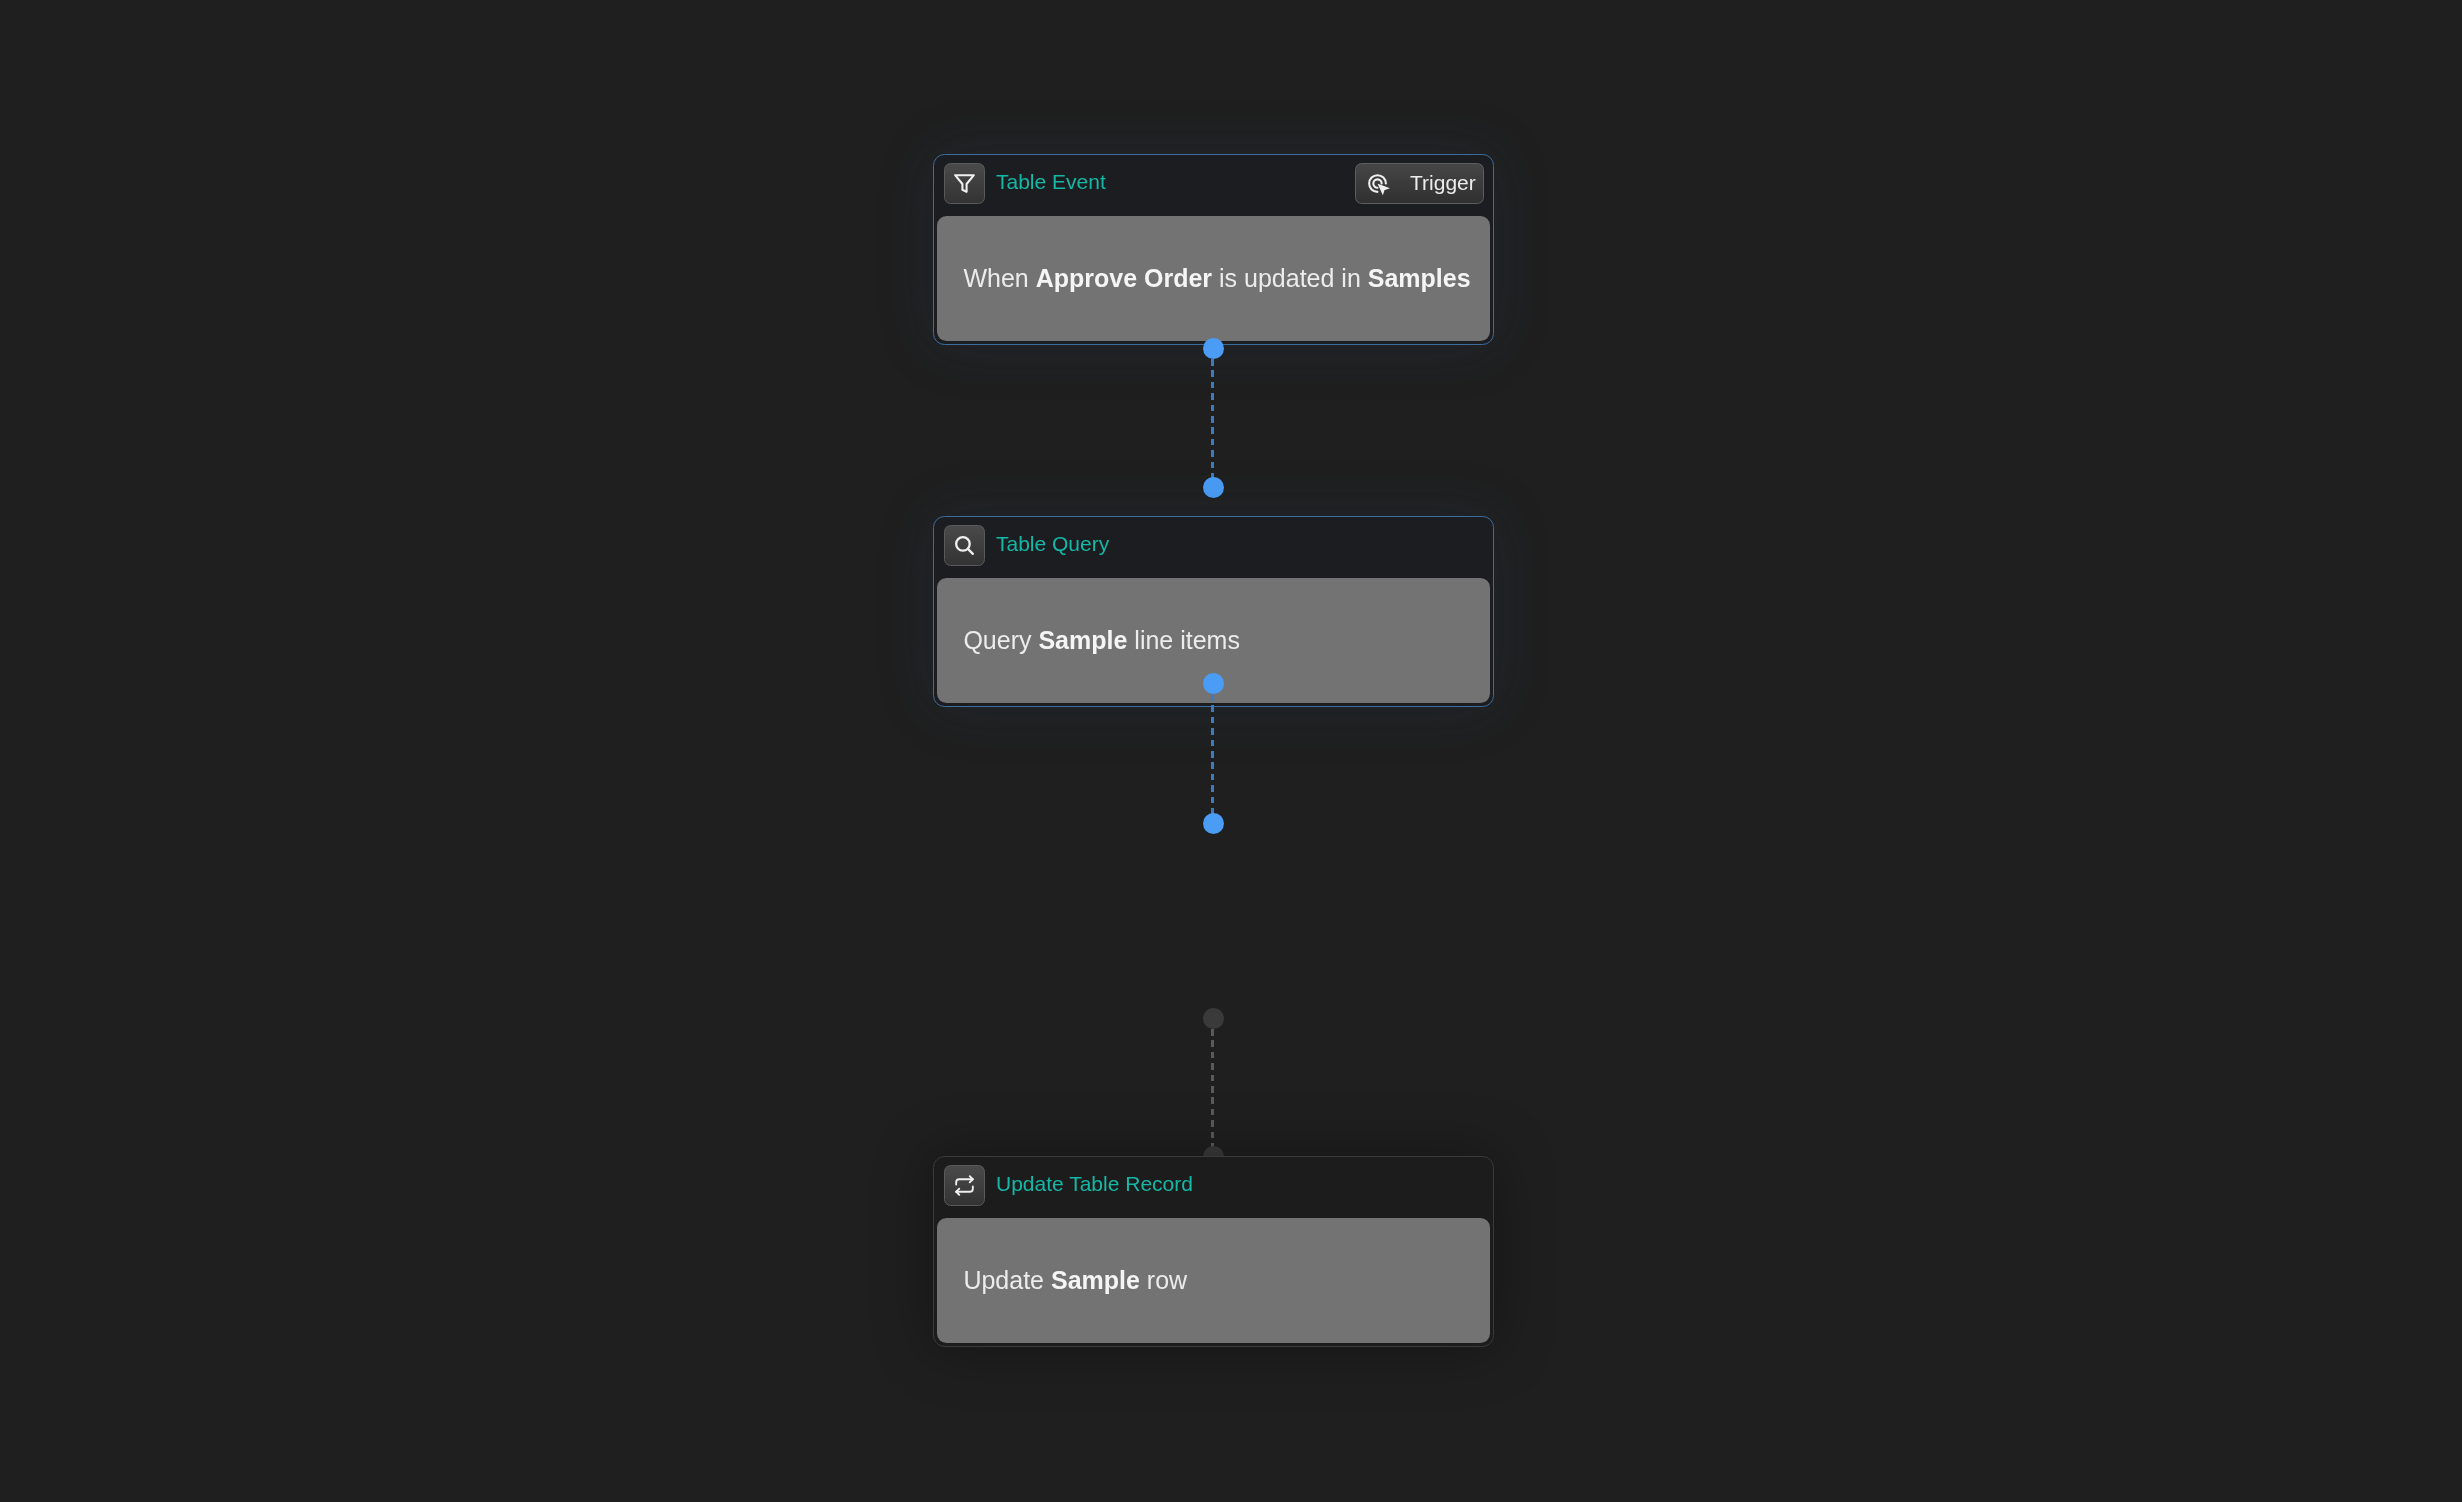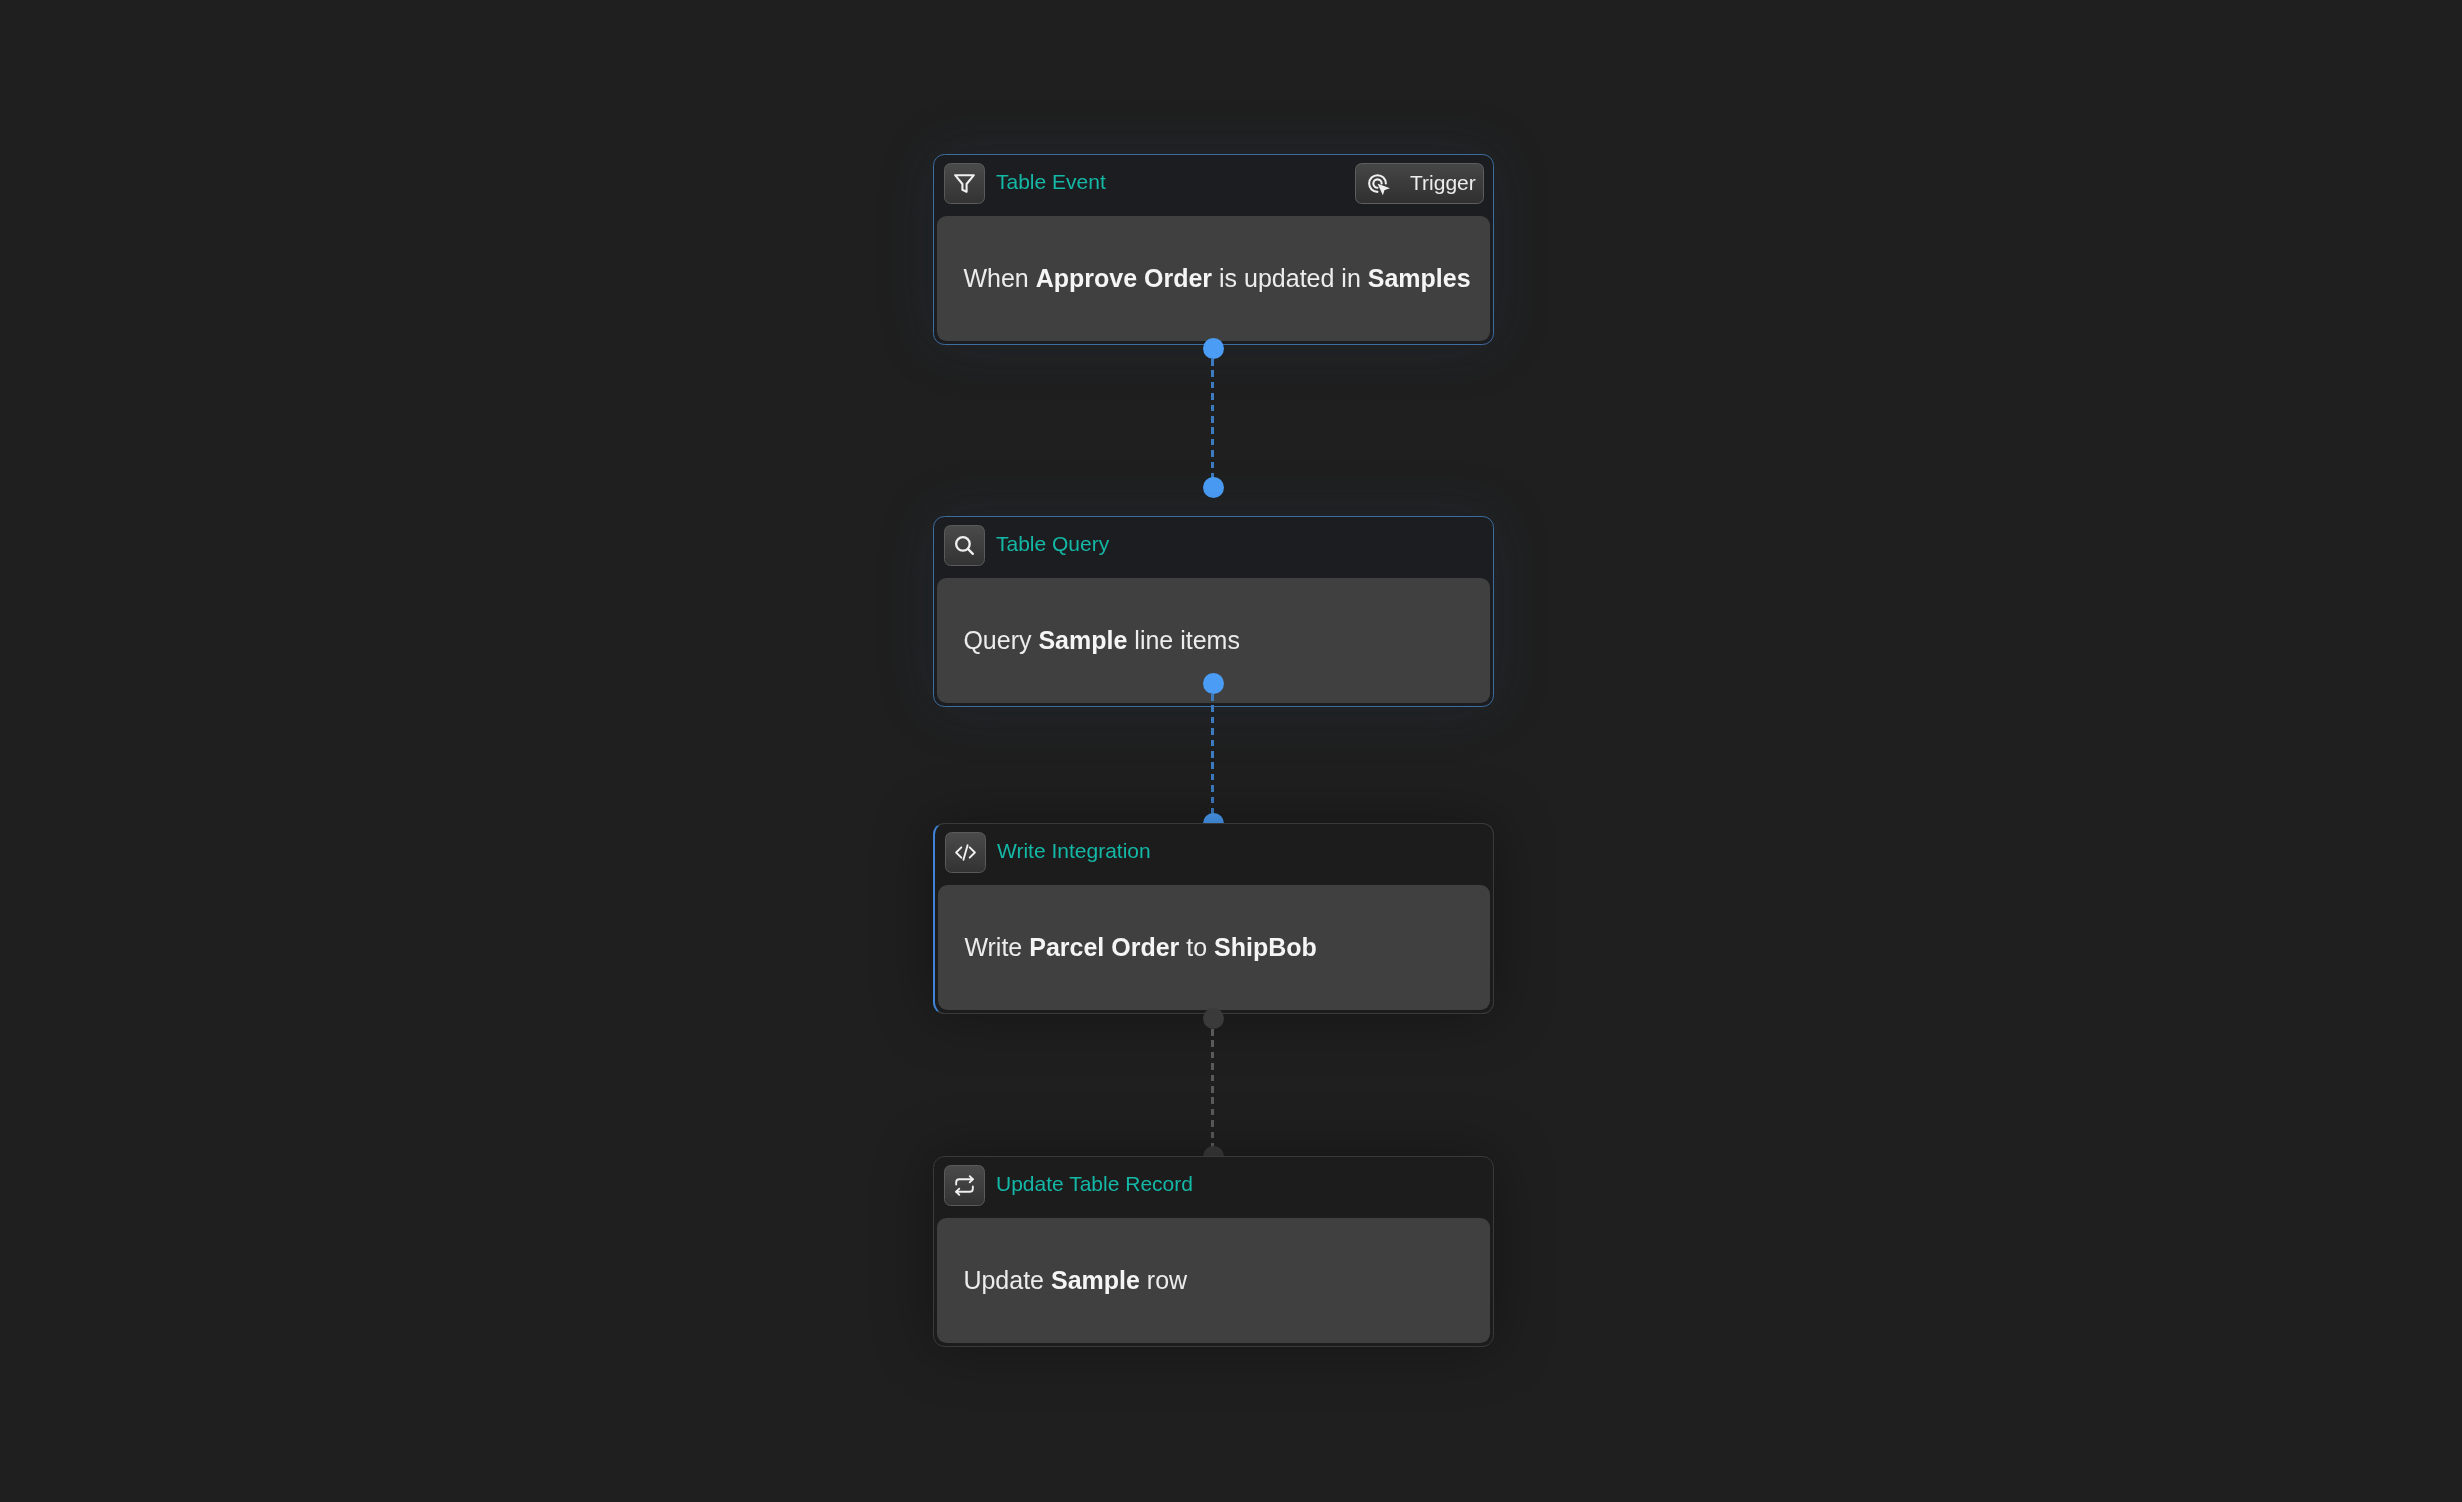--- a/index.html
+++ b/index.html
@@ -33,21 +33,21 @@
   .trigger-btn {
     position:absolute; right:9.5px; top:7.6px; height:41px; width:129px;
     box-sizing:border-box; border-radius:6.6px;
     background:linear-gradient(#464646,#303030); border:1.9px solid #5e5e5e;
     display:flex; align-items:center; justify-content:flex-start; padding-left:9.5px; gap:20px;
     font-size:21px; color:#ececec; cursor:pointer;
   }
   .trigger-btn svg { width:25px; height:25px; }
   .card-body {
     position:absolute; left:2.8px; right:2.8px; top:61px; bottom:2.8px;
-    background:#404040; border-radius:9.5px;
+    background:#737373; border-radius:9.5px;
     display:flex; align-items:center; padding-left:26.6px;
     font-size:25px; color:#ececec; white-space:nowrap;
   }
   .card-body b { font-weight:bold; color:#f5f5f5; }
   .dot { position:absolute; width:21px; height:21px; border-radius:50%; left:1203px; }
   .dot.blue { background:#4a9cf5; }
   .dot.gray { background:#3a3a3a; }
   .conn { position:absolute; left:1211px; width:2.8px; }
   .conn.blue { background:repeating-linear-gradient(to bottom,#3c7bc0 0 6.6px,transparent 6.6px 11.4px); }
   .conn.gray { background:repeating-linear-gradient(to bottom,#5a5a5a 0 6.6px,transparent 6.6px 11.4px); }
@@ -95,35 +95,20 @@
     </div>
     <div class="card-body">
       <span>Query</span>&nbsp;<b>Sample</b>&nbsp;<span>line items</span>
     </div>
   </div>
 
   <div class="dot blue" style="top:673px;"></div>
   <div class="conn blue" style="top:694px; height:120px;"></div>
   <div class="dot blue" style="top:813px;"></div>
 
-  <div class="card left-accent" style="top:823px;">
-    <div class="card-header">
-      <div class="icon-box">
-        <svg viewBox="0 0 24 24" fill="none" stroke="#f0f0f0" stroke-width="1.8" stroke-linecap="round" stroke-linejoin="round">
-            <path d="M8 7l-5 5 5 5"></path>
-            <path d="M16 7l5 5-5 5"></path>
-            <path d="M14 5l-4 14"></path>
-          </svg>
-      </div>
-      <span class="card-title">Write Integration</span>
-    </div>
-    <div class="card-body">
-      <span>Write</span>&nbsp;<b>Parcel Order</b>&nbsp;<span>to</span>&nbsp;<b>ShipBob</b>
-    </div>
-  </div>
 
   <div class="dot gray" style="top:1008px;"></div>
   <div class="conn gray" style="top:1029px; height:118px;"></div>
   <div class="dot gray" style="top:1146px;"></div>
 
   <div class="card" style="top:1156px;padding-left:39px;">
     <div class="card-header">
       <div class="icon-box">
         <svg viewBox="0 0 24 24" fill="none" stroke="#f0f0f0" stroke-width="1.8" stroke-linecap="round" stroke-linejoin="round">
             <path d="M4 11V9a3 3 0 0 1 3-3h13"></path>

